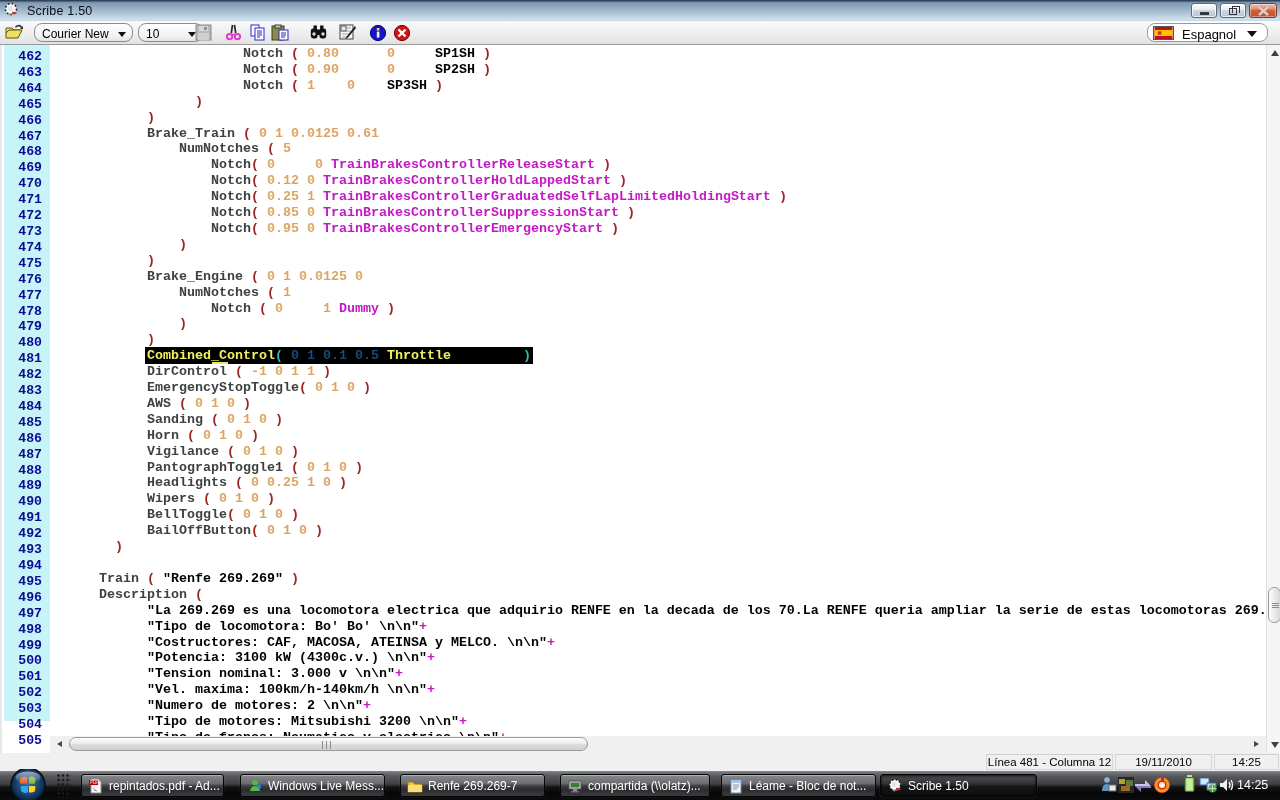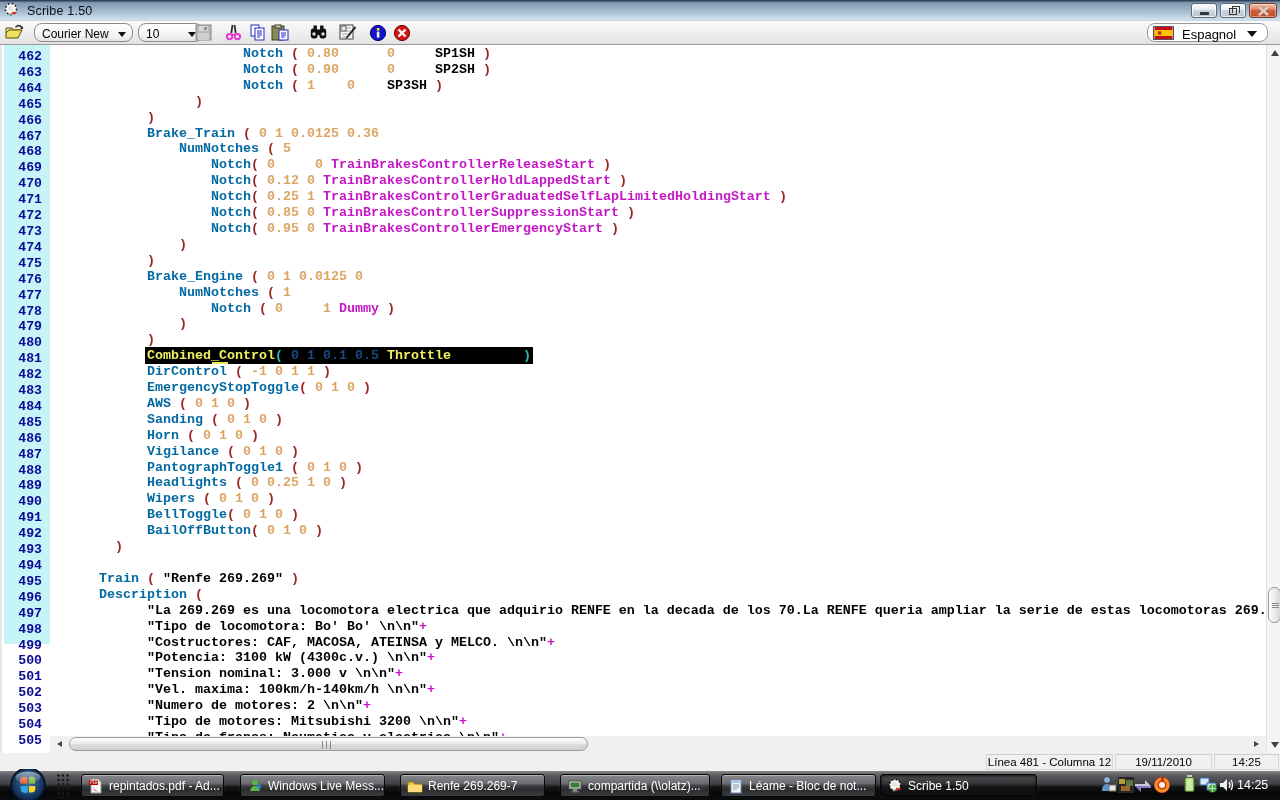--- a/index.html
+++ b/index.html
@@ -28,26 +28,26 @@
 .combo .tx{position:absolute;left:7px;top:3px;white-space:nowrap}
 .arr{position:absolute;right:6px;top:8px;width:0;height:0;border-left:4px solid transparent;border-right:4px solid transparent;border-top:5px solid #111}
 #cfont{left:34px;width:99px}
 #csize{left:138px;width:65px}
 #clang{left:1147px;width:121px;border-radius:8px;border-color:#9a9a9a;background:#fff}
 #clang .tx{left:34px;top:3px;font-size:13px}
 #clang .arr{right:10px;top:7px;border-left:5px solid transparent;border-right:5px solid transparent;border-top:6px solid #111}
 .tbi{position:absolute;top:3px}
 
 #edit{position:absolute;left:0;top:45px;width:1280px;height:708px;background:#fff;border-left:2px solid #e8e8e8;overflow:hidden}
-#gut{position:absolute;left:2px;top:0;width:46px;height:599px;background:#c7f4f7}
+#gut{position:absolute;left:2px;top:0;width:46px;height:676px;background:#c7f4f7}
 #gut pre{position:absolute;left:0;top:4px;width:38px;text-align:right;
  font-family:"Liberation Mono",monospace;font-weight:bold;font-size:13.2px;line-height:15.9px;color:#0a0a96}
 #code{position:absolute;left:49px;top:1px;font-family:"Liberation Mono",monospace;font-weight:bold;
  font-size:13.3333px;line-height:15.9px;color:#000;white-space:pre}
-#code .k{color:#0369a1}
+#code .k{color:#404040}
 #code .p{color:#9b2323}
 #code .n{color:#dca564}
 #code .m{color:#c517c5}
 #code .yk{color:#f0f060}
 #code .ic{color:#2fbdbd}
 #code .ib{color:#17497c}
 #code .ig{color:#000000}
 #selbar{position:absolute;background:#000}
 #cursor{position:absolute;background:#e8e858}
 
@@ -225,21 +225,21 @@
 503
 504
 505</pre>
       </div>
     <div id="selbar" style="left:143px;top:302.1px;width:388px;height:16.5px"></div>
     <pre id="code">                        <span class="k">Notch</span> <span class="p">(</span> <span class="n">0.80</span>      <span class="n">0</span>     SP1SH <span class="p">)</span>
                         <span class="k">Notch</span> <span class="p">(</span> <span class="n">0.90</span>      <span class="n">0</span>     SP2SH <span class="p">)</span>
                         <span class="k">Notch</span> <span class="p">(</span> <span class="n">1</span>    <span class="n">0</span>    SP3SH <span class="p">)</span>
                   <span class="p">)</span>
             <span class="p">)</span>
-            <span class="k">Brake_Train</span> <span class="p">(</span> <span class="n">0</span> <span class="n">1</span> <span class="n">0.0125</span> <span class="n">0.36</span>
+            <span class="k">Brake_Train</span> <span class="p">(</span> <span class="n">0</span> <span class="n">1</span> <span class="n">0.0125</span> <span class="n">0.61</span>
                 <span class="k">NumNotches</span> <span class="p">(</span> <span class="n">5</span>
                     <span class="k">Notch</span><span class="p">(</span> <span class="n">0</span>     <span class="n">0</span> <span class="m">TrainBrakesControllerReleaseStart</span> <span class="p">)</span>
                     <span class="k">Notch</span><span class="p">(</span> <span class="n">0.12</span> <span class="n">0</span> <span class="m">TrainBrakesControllerHoldLappedStart</span> <span class="p">)</span>
                     <span class="k">Notch</span><span class="p">(</span> <span class="n">0.25</span> <span class="n">1</span> <span class="m">TrainBrakesControllerGraduatedSelfLapLimitedHoldingStart</span> <span class="p">)</span>
                     <span class="k">Notch</span><span class="p">(</span> <span class="n">0.85</span> <span class="n">0</span> <span class="m">TrainBrakesControllerSuppressionStart</span> <span class="p">)</span>
                     <span class="k">Notch</span><span class="p">(</span> <span class="n">0.95</span> <span class="n">0</span> <span class="m">TrainBrakesControllerEmergencyStart</span> <span class="p">)</span>
                 <span class="p">)</span>
             <span class="p">)</span>
             <span class="k">Brake_Engine</span> <span class="p">(</span> <span class="n">0</span> <span class="n">1</span> <span class="n">0.0125</span> <span class="n">0</span>
                 <span class="k">NumNotches</span> <span class="p">(</span> <span class="n">1</span>

